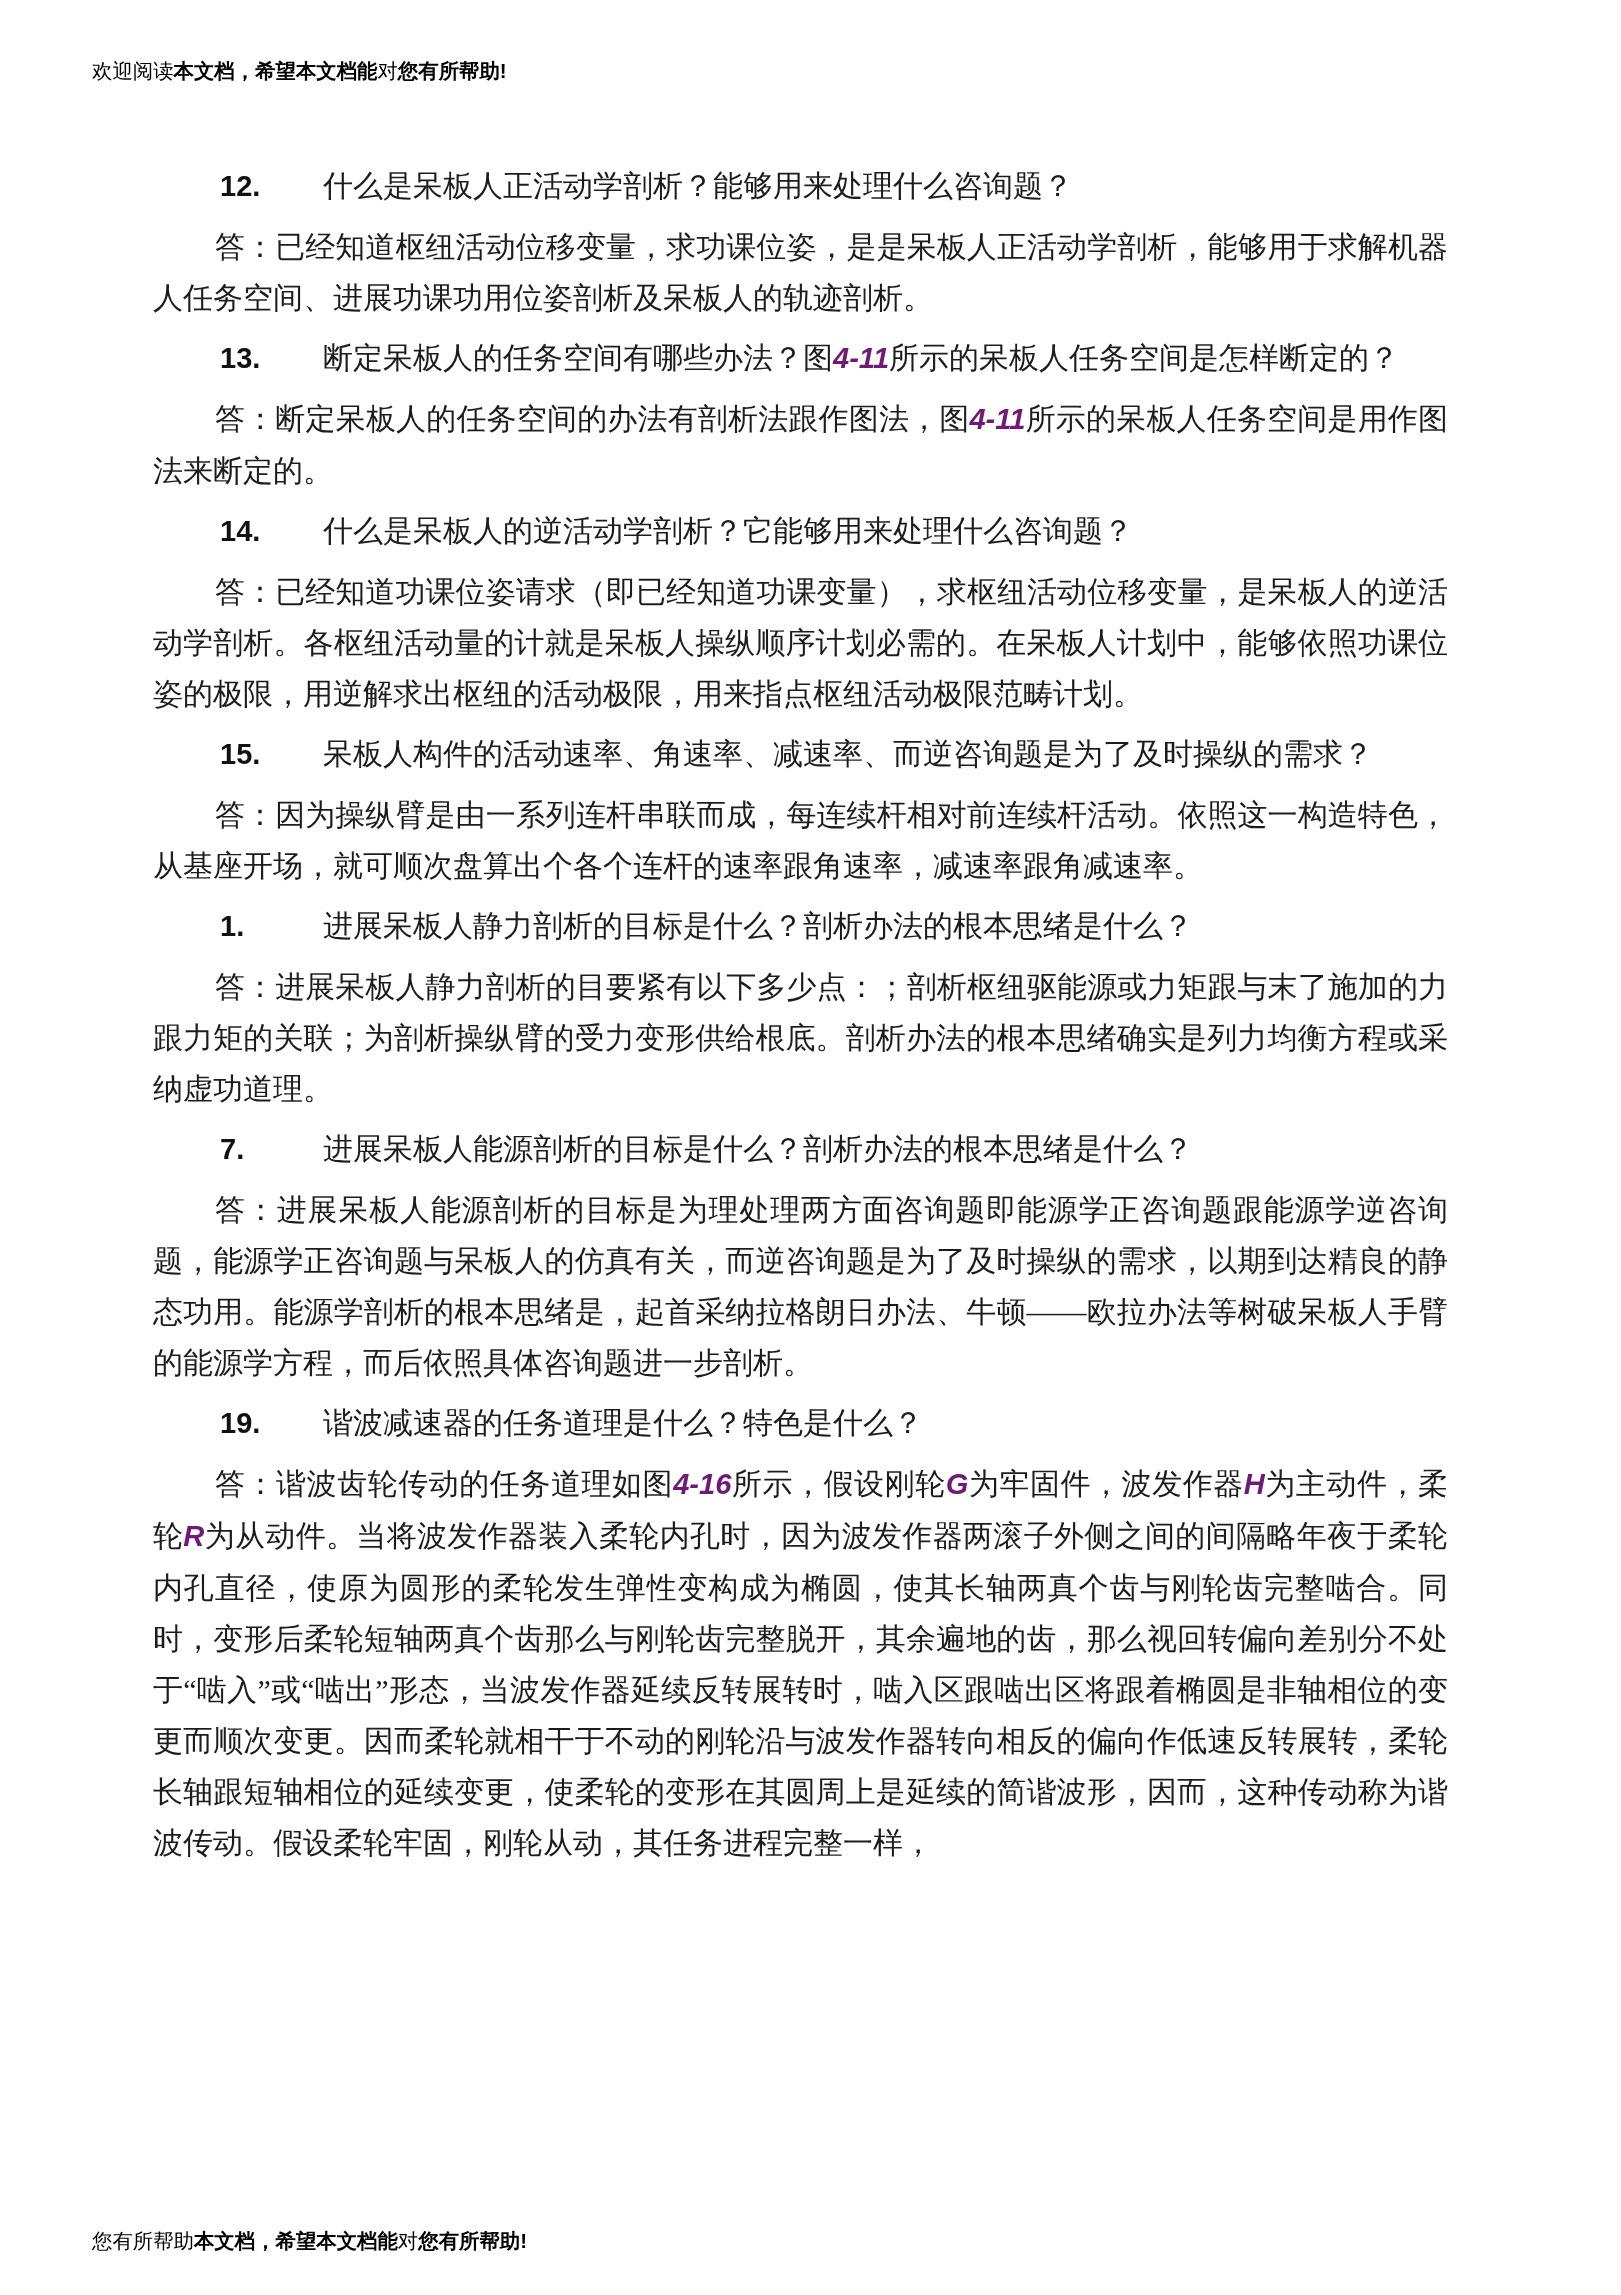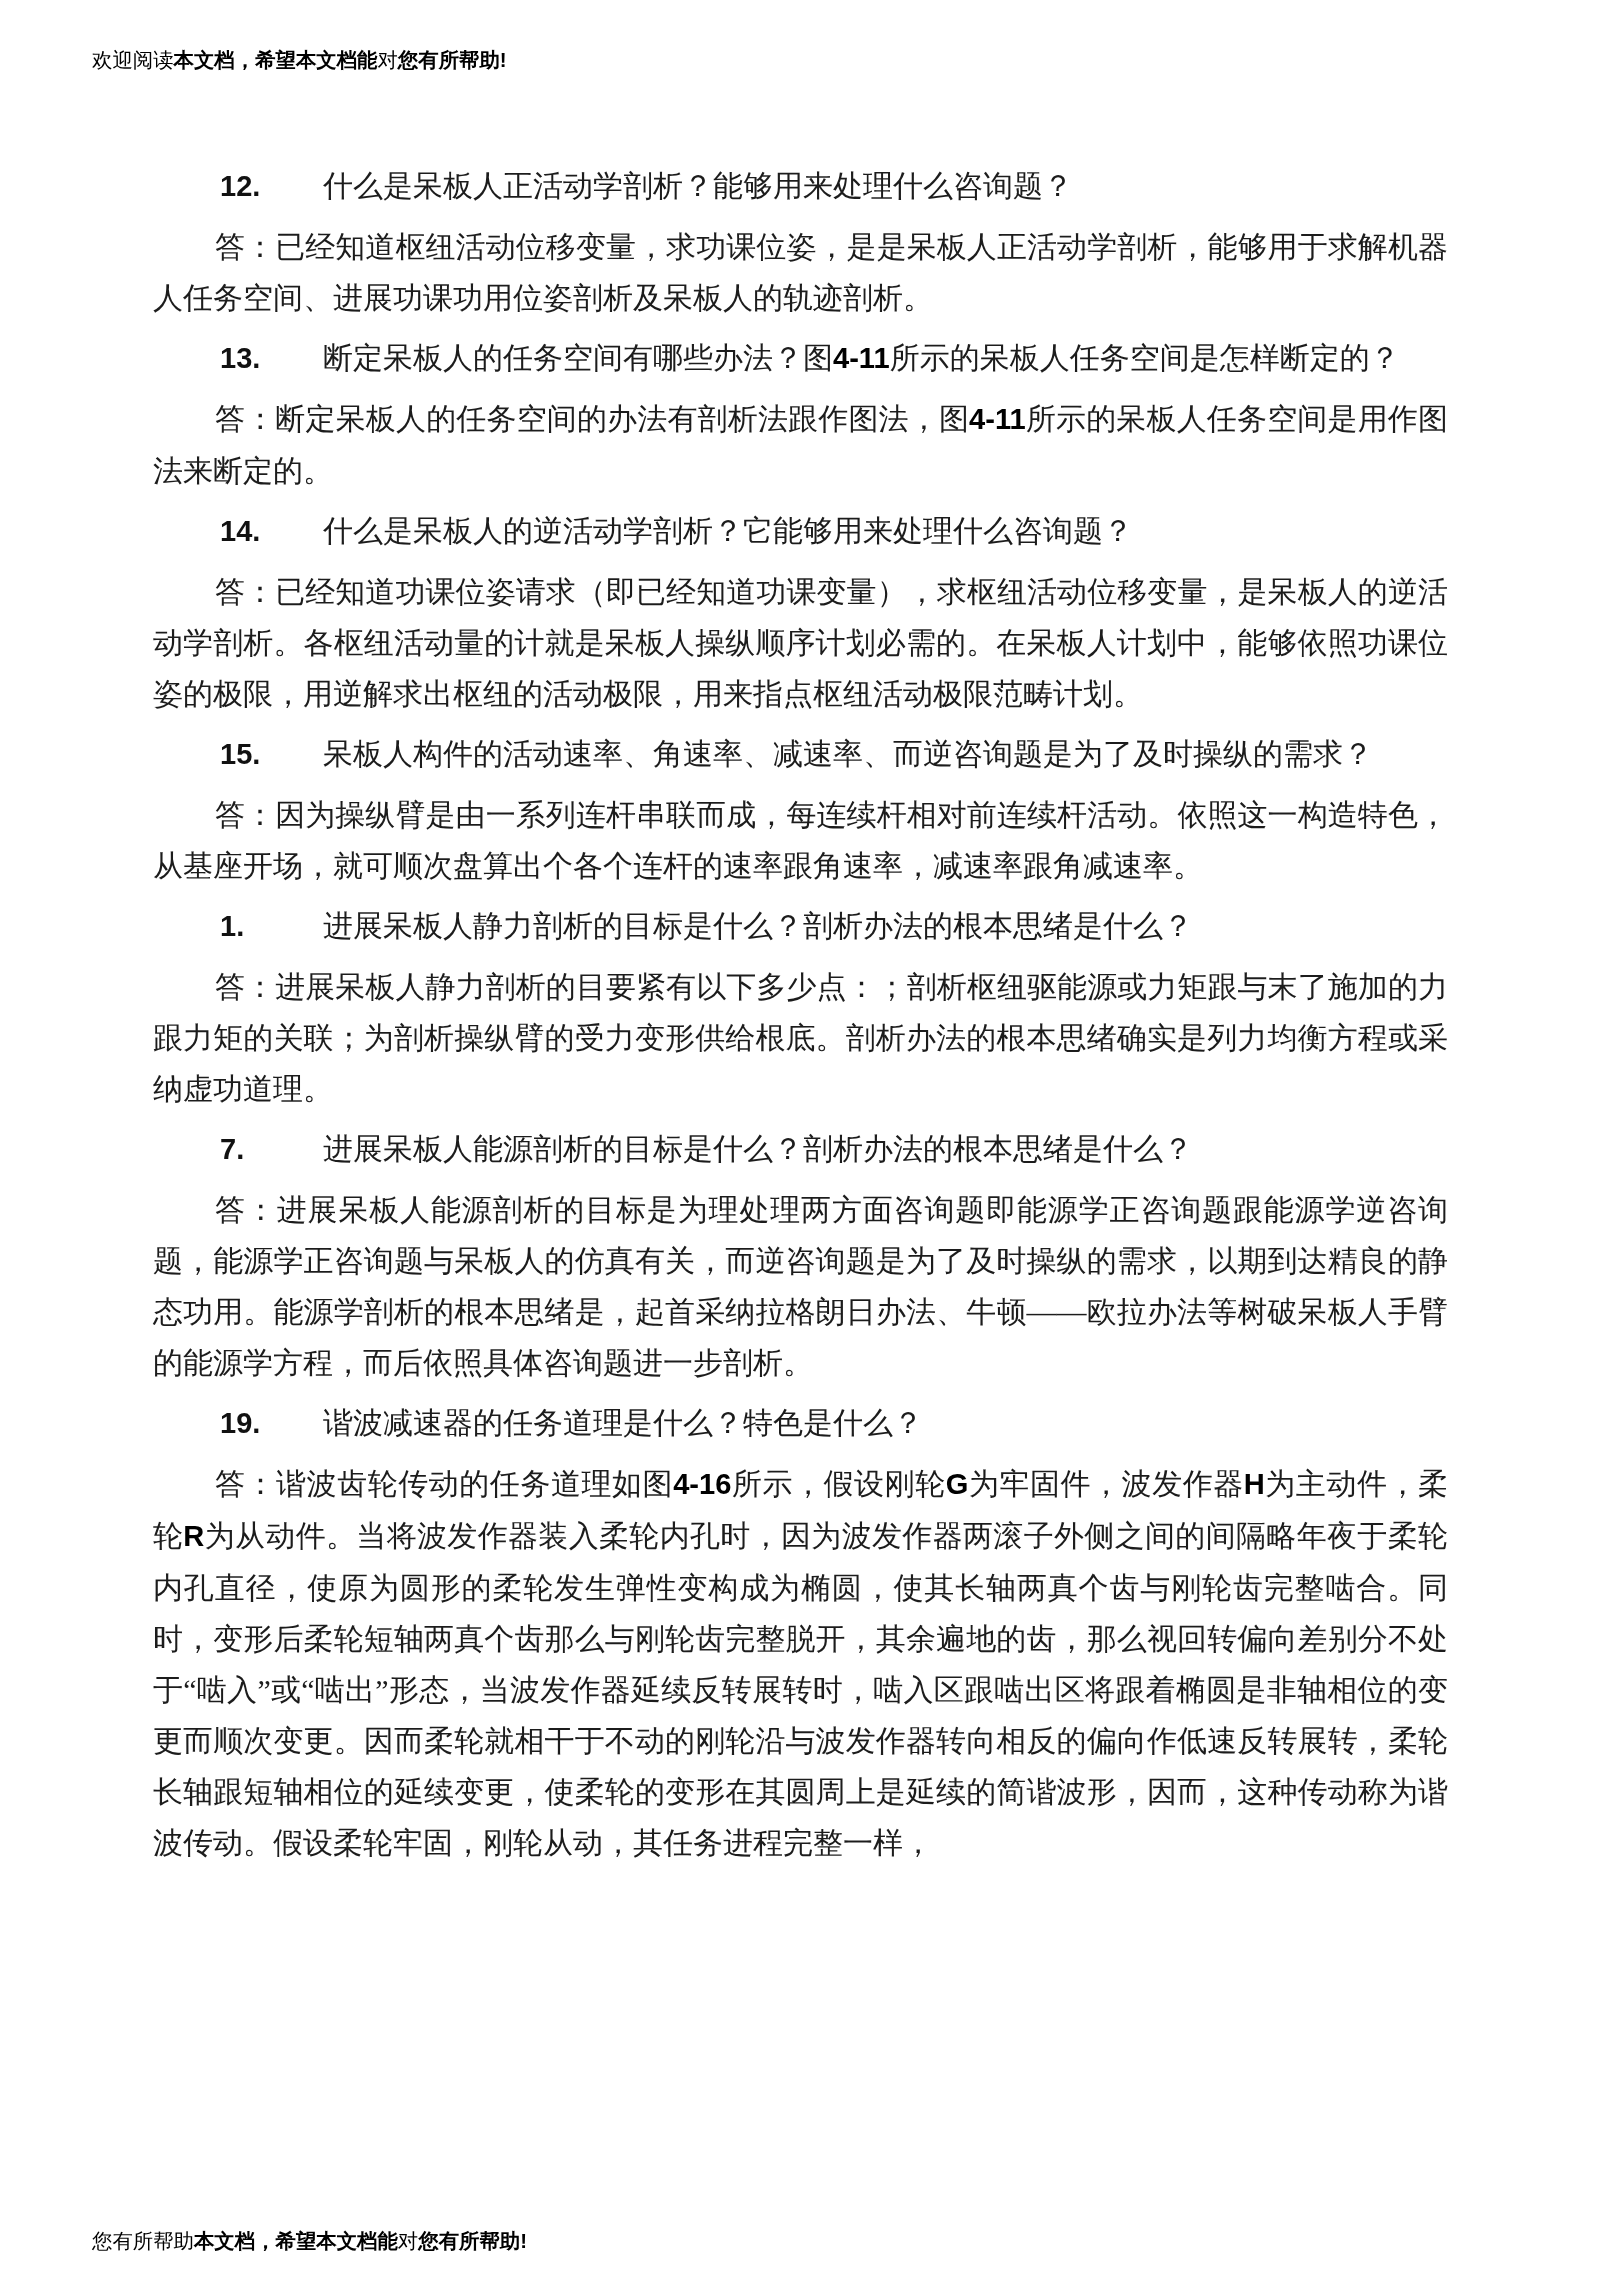--- a/index.html
+++ b/index.html
@@ -17,21 +17,21 @@
   }
   .page-header, .page-footer {
     position: absolute;
     left: 92px;
     font-family: "Liberation Sans", sans-serif;
     font-size: 20.4px;
     line-height: 24.4px;
     color: #000;
     white-space: nowrap;
   }
-  .page-header { top: 48px; }
+  .page-header { top: 59px; }
   .page-footer { top: 2229px; }
   .seg-bold { font-weight: bold; }
   .seg-normal { font-weight: normal; }
 
   .content {
     position: absolute;
     top: 160px;
     left: 153px;
     width: 1307px;
   }
@@ -51,21 +51,22 @@
     text-indent: 0;
     font-family: "Liberation Sans", sans-serif;
     font-weight: bold;
     font-size: 29px;
     color: #111;
   }
   .latin {
     font-family: "Liberation Sans", sans-serif;
     font-weight: bold;
     font-size: 0.97em;
-    color: #000000;
+    color: #701a75;
+    font-style: italic;
   }
 </style>
 </head>
 <body>
 
 <div class="page-header">
   <span class="seg-normal">欢迎阅读</span><span class="seg-bold">本文档，希望本文档能</span><span class="seg-normal">对</span><span class="seg-bold">您有所帮助!</span>
 </div>
 
 <div class="content">

